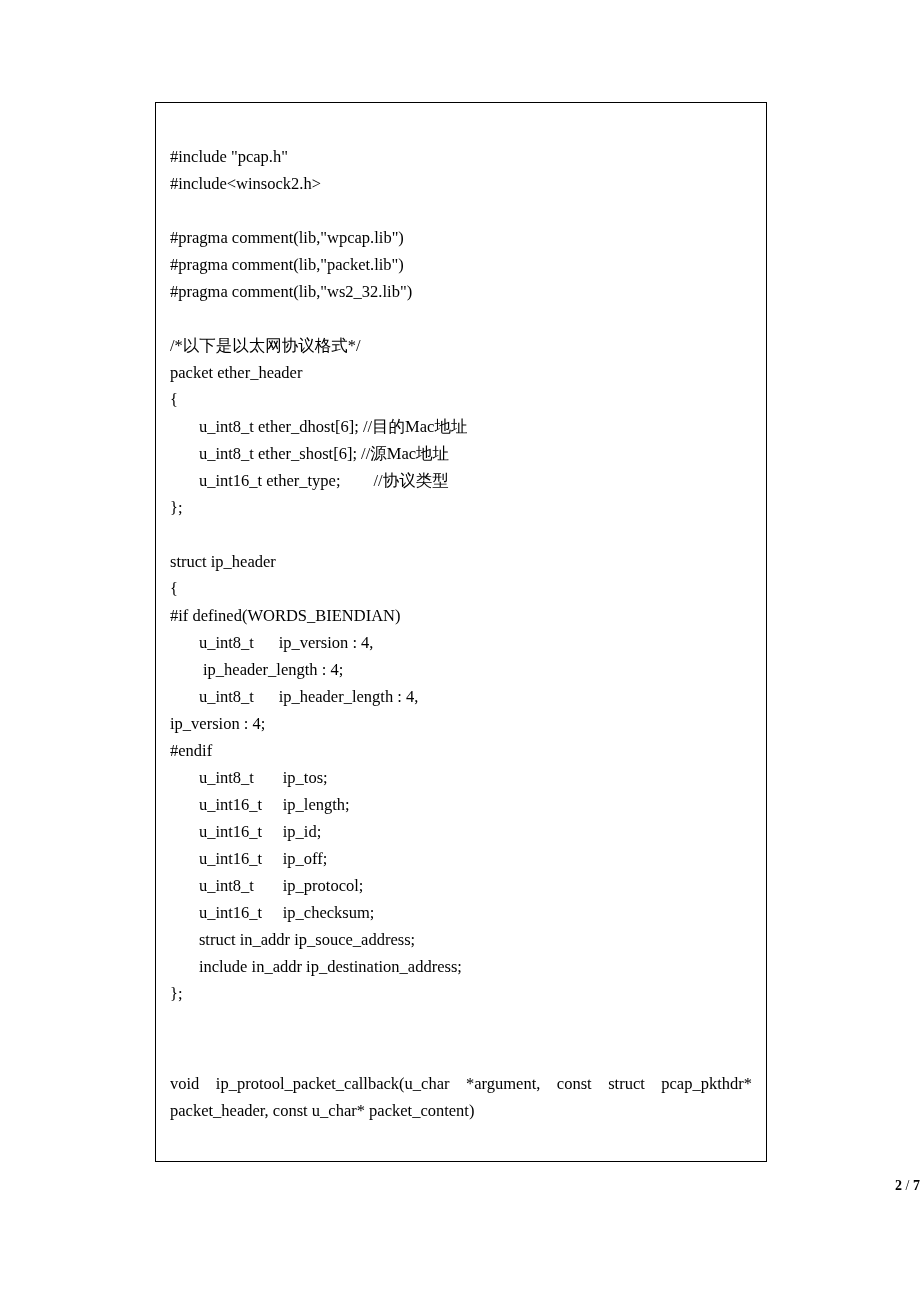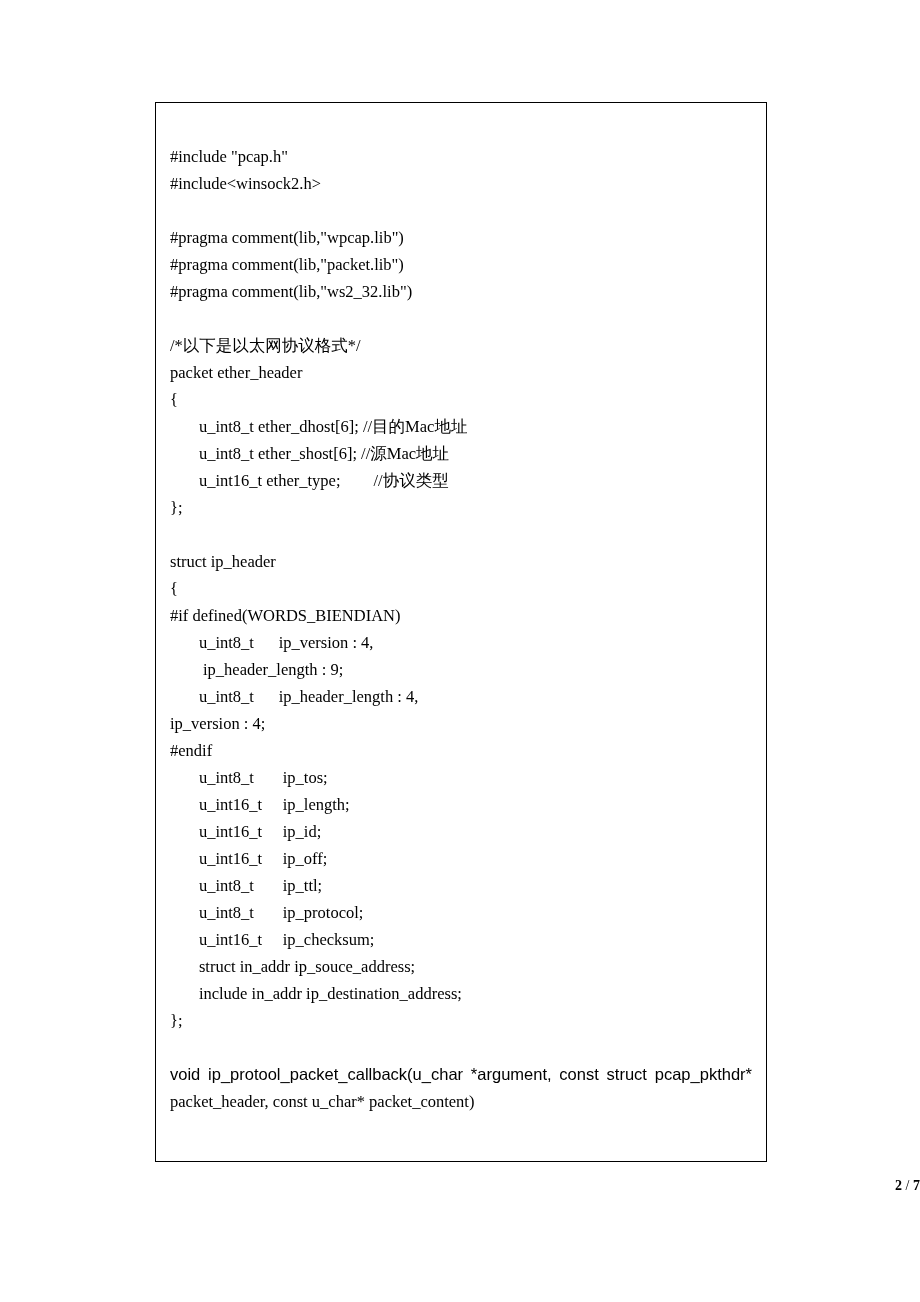--- a/index.html
+++ b/index.html
@@ -27,27 +27,28 @@
     font-family: "Times New Roman", serif;
     font-size: 16.5px;
     line-height: 27px;
     color: #000;
     white-space: pre;
   }
   .blank-line {
     height: 27px;
   }
   .justified-line {
-    font-family: Liberation Sans, sans-serif;
+    font-family: Liberation Serif, serif;
     font-size: 16.5px;
     line-height: 27px;
     color: #000;
     text-align: justify;
     text-align-last: justify;
     white-space: normal;
+    margin-top: 36px;
   }
   .page-number {
     position: absolute;
     bottom: 108px;
     left: 0;
     width: 920px;
     text-align: right;
     font-family: "Times New Roman", serif;
     font-size: 14px;
     color: #000;
@@ -73,29 +74,28 @@
       <div class="code-line">{</div>
       <div class="code-line">       u_int8_t ether_dhost[6]; //目的Mac地址</div>
       <div class="code-line">       u_int8_t ether_shost[6]; //源Mac地址</div>
       <div class="code-line">       u_int16_t ether_type;        //协议类型</div>
       <div class="code-line">};</div>
       <div class="blank-line"></div>
       <div class="code-line">struct ip_header</div>
       <div class="code-line">{</div>
       <div class="code-line">#if defined(WORDS_BIENDIAN)</div>
       <div class="code-line">       u_int8_t      ip_version : 4,</div>
-      <div class="code-line">        ip_header_length : 9;</div>
+      <div class="code-line">        ip_header_length : 4;</div>
       <div class="code-line">       u_int8_t      ip_header_length : 4,</div>
       <div class="code-line">ip_version : 4;</div>
       <div class="code-line">#endif</div>
       <div class="code-line">       u_int8_t       ip_tos;</div>
       <div class="code-line">       u_int16_t     ip_length;</div>
       <div class="code-line">       u_int16_t     ip_id;</div>
       <div class="code-line">       u_int16_t     ip_off;</div>
-      <div class="code-line">       u_int8_t       ip_ttl;</div>
       <div class="code-line">       u_int8_t       ip_protocol;</div>
       <div class="code-line">       u_int16_t     ip_checksum;</div>
       <div class="code-line">       struct in_addr ip_souce_address;</div>
       <div class="code-line">       include in_addr ip_destination_address;</div>
       <div class="code-line">};</div>
       <div class="blank-line"></div>
     </div>
   <div class="justified-line">void   ip_protool_packet_callback(u_char   *argument,   const   struct   pcap_pkthdr*</div>
   <div class="code-line">packet_header, const u_char* packet_content)</div>
 </div>

